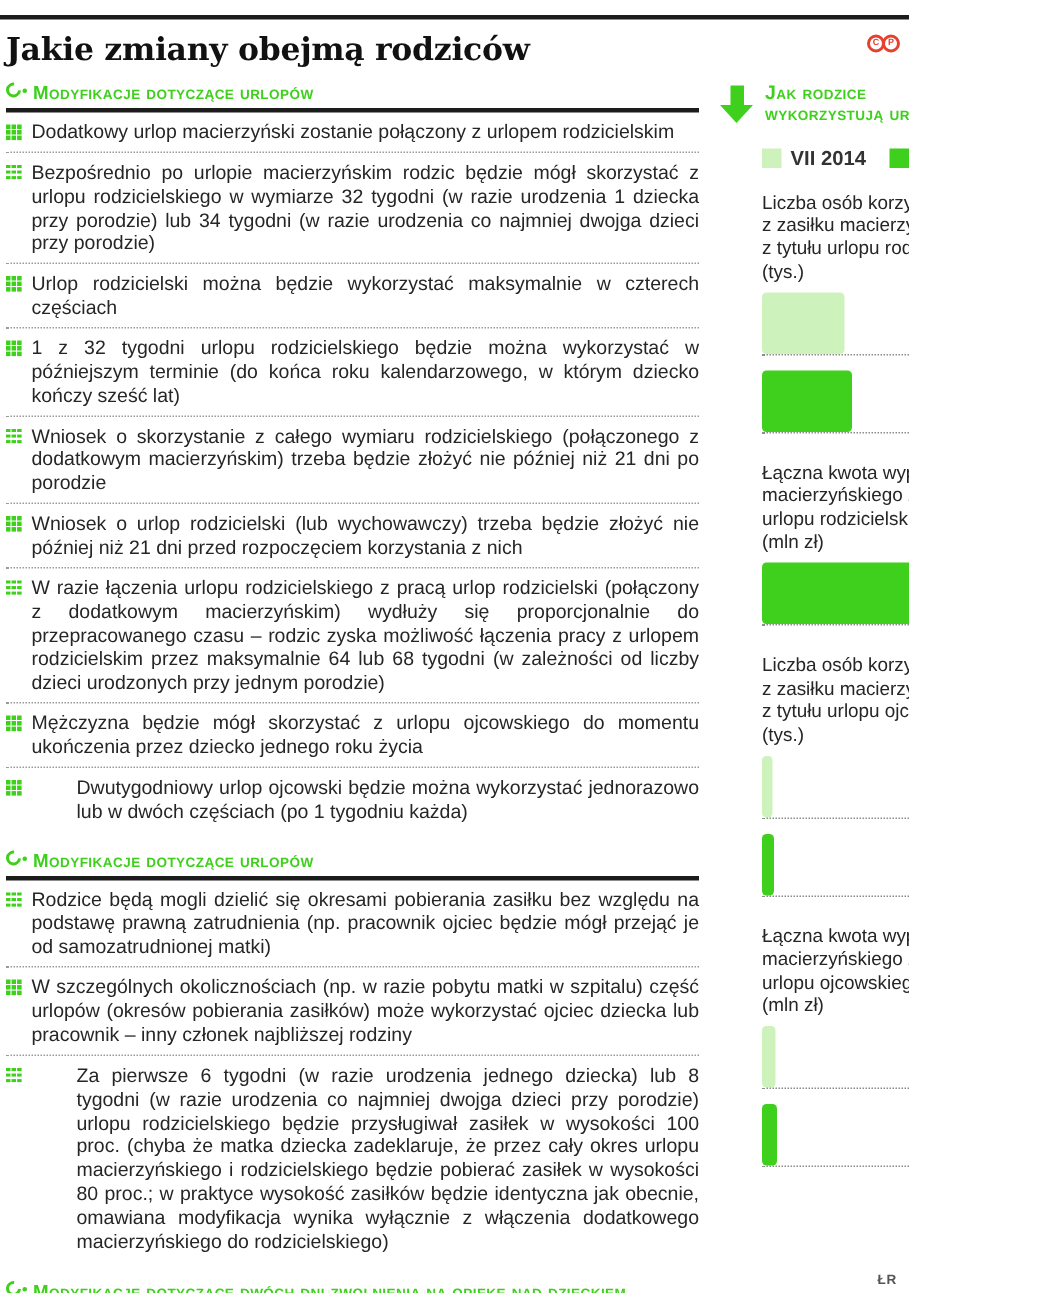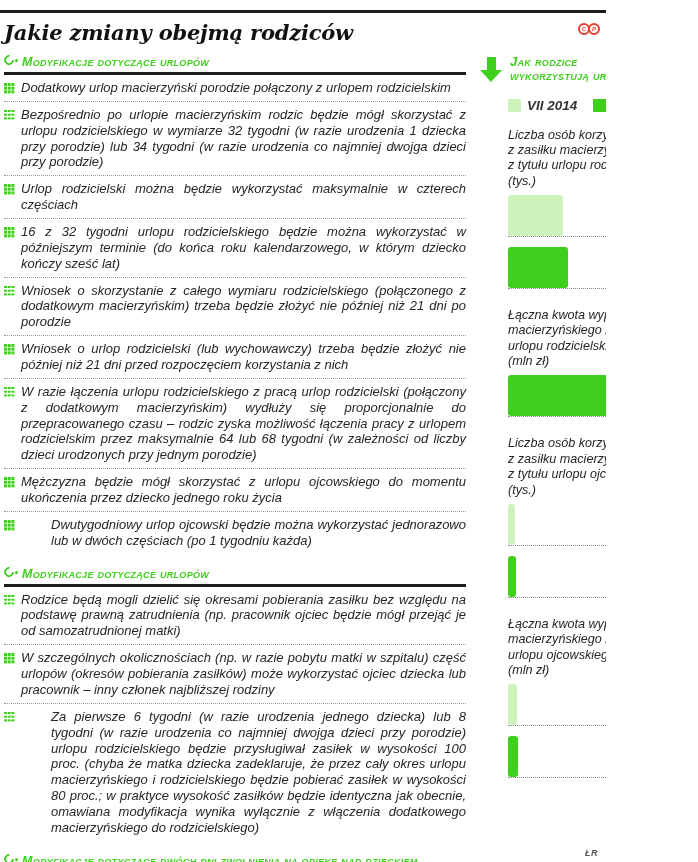--- a/index.html
+++ b/index.html
@@ -8,21 +8,21 @@
     --text:#262626;
     --heading:#111111;
     --rule:#1c1c1c;
     --dotted:#9a9a9a;
     --value:#1b1b1b;
     --logo-red:#e6402f;
   }
   *{margin:0;padding:0;box-sizing:border-box;}
   html,body{background:#fff;}
   body{font-family:"Liberation Sans",sans-serif;color:var(--text);}
-  .page{position:relative;width:606px;height:862px;overflow:hidden;background:#fff;font-style:italic;}
+  .page{position:relative;width:606px;height:862px;overflow:hidden;background:#fff;}
   .top-rule{margin-top:10px;height:3px;background:var(--rule);}
   .header-row{display:flex;justify-content:space-between;align-items:flex-start;padding:7px 6px 0 4px;}
   .page-title{font-family:"DejaVu Serif","Liberation Serif",serif;font-weight:bold;font-size:21px;color:var(--heading);letter-spacing:-0.2px;}
   .press-logo{display:flex;margin-top:3px;}
   .logo-circle{width:12px;height:12px;border:2px solid var(--logo-red);border-radius:50%;color:var(--logo-red);
     font-size:6px;font-weight:bold;display:flex;align-items:center;justify-content:center;margin-left:-2px;background:#fff;}
   .main{display:flex;padding:10px 6px 0 4px;}
   .left-col{width:462px;flex:none;}
   .right-col{width:212px;flex:none;margin-left:14px;}
 
@@ -81,33 +81,33 @@
     <div class="left-col">
         <div class="section">
           <div class="sec-header">
             <span class="sec-icon"></span>
             <span class="sec-title">Modyfikacje dotyczące urlopów</span>
           </div>
           <div class="sec-rule"></div>
           <div class="items">
             <div class="item">
               <span class="grid-icon"></span>
-              <p class="item-text">Dodatkowy urlop macierzyński porodzie połączony z urlopem rodzicielskim</p>
+              <p class="item-text">Dodatkowy urlop macierzyński zostanie połączony z urlopem rodzicielskim</p>
             </div>
             <div class="item">
               <span class="grid-icon"></span>
               <p class="item-text">Bezpośrednio po urlopie macierzyńskim rodzic będzie mógł skorzystać z urlopu rodzicielskiego w wymiarze 32 tygodni (w razie urodzenia 1 dziecka przy porodzie) lub 34 tygodni (w razie urodzenia co najmniej dwojga dzieci przy porodzie)</p>
             </div>
             <div class="item">
               <span class="grid-icon"></span>
               <p class="item-text">Urlop rodzicielski można będzie wykorzystać maksymalnie w czterech częściach</p>
             </div>
             <div class="item">
               <span class="grid-icon"></span>
-              <p class="item-text">16 z 32 tygodni urlopu rodzicielskiego będzie można wykorzystać w późniejszym terminie (do końca roku kalendarzowego, w którym dziecko kończy sześć lat)</p>
+              <p class="item-text">1 z 32 tygodni urlopu rodzicielskiego będzie można wykorzystać w późniejszym terminie (do końca roku kalendarzowego, w którym dziecko kończy sześć lat)</p>
             </div>
             <div class="item">
               <span class="grid-icon"></span>
               <p class="item-text">Wniosek o skorzystanie z całego wymiaru rodzicielskiego (połączonego z dodatkowym macierzyńskim) trzeba będzie złożyć nie później niż 21 dni po porodzie</p>
             </div>
             <div class="item">
               <span class="grid-icon"></span>
               <p class="item-text">Wniosek o urlop rodzicielski (lub wychowawczy) trzeba będzie złożyć nie później niż 21 dni przed rozpoczęciem korzystania z nich</p>
             </div>
             <div class="item">

